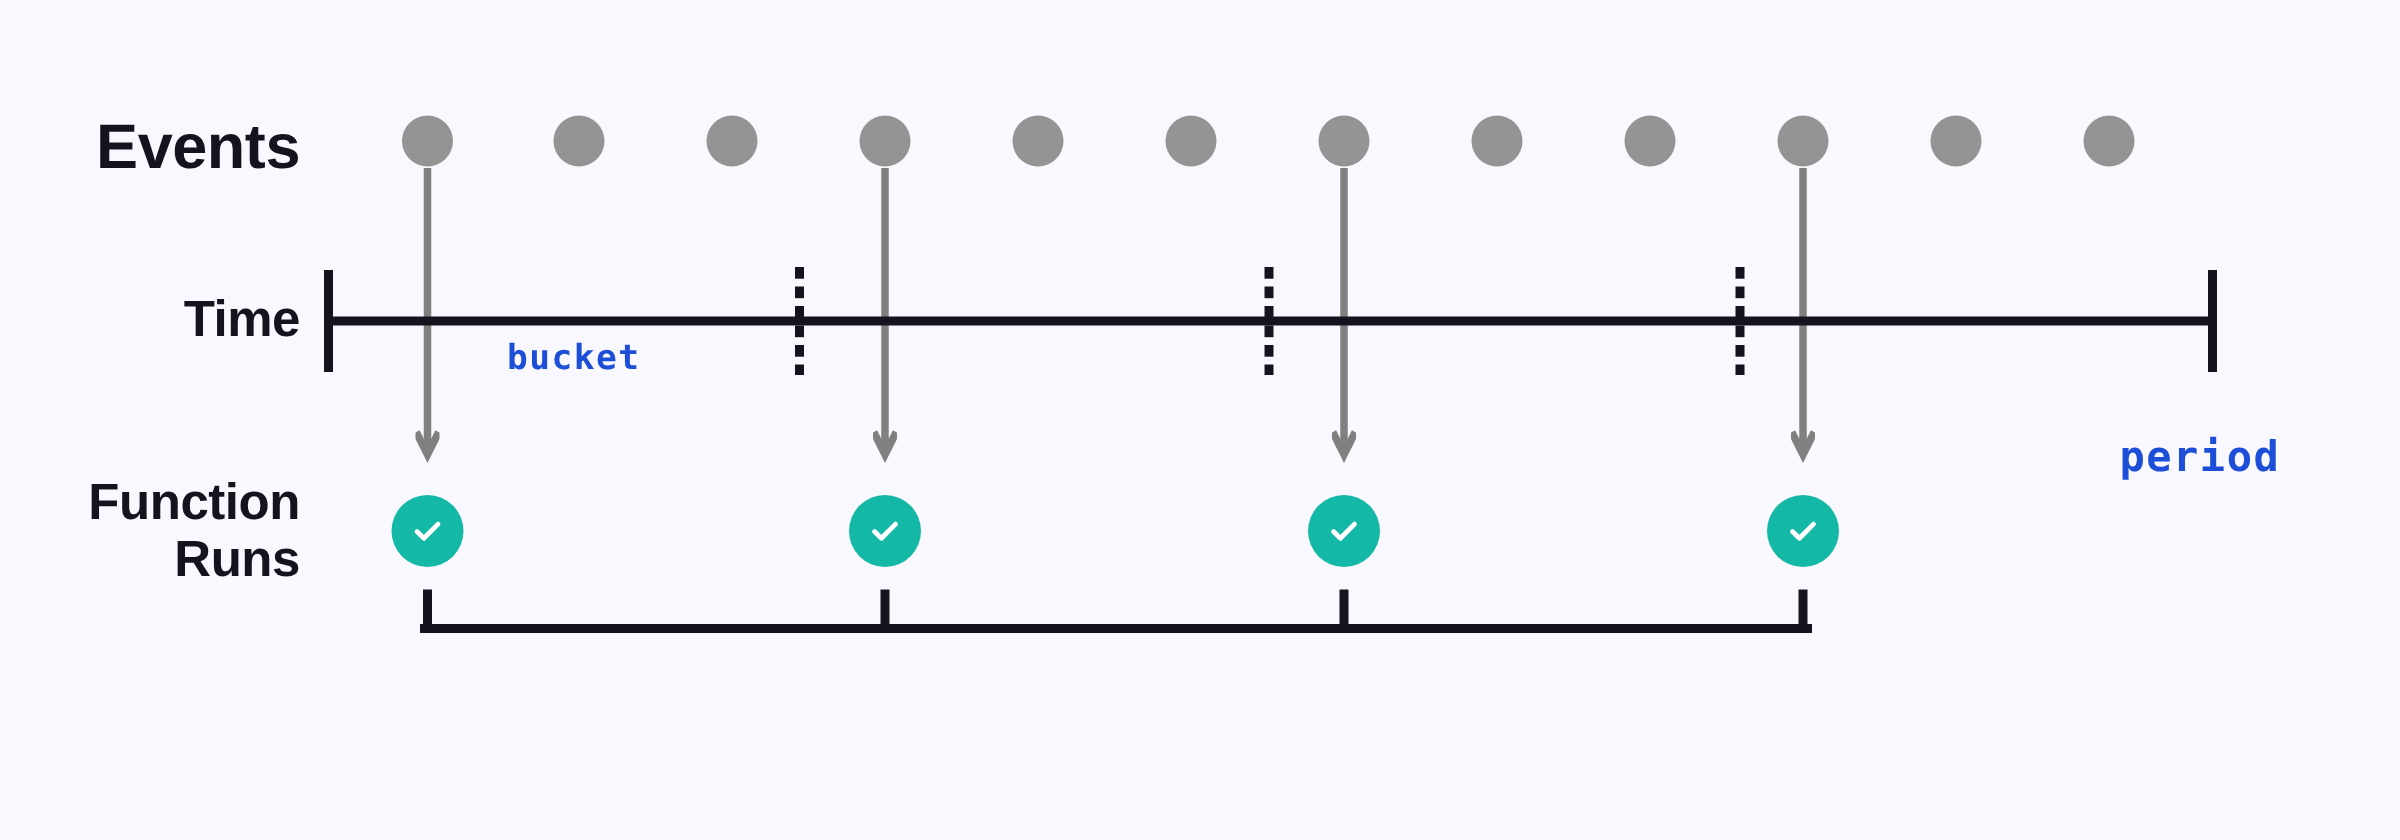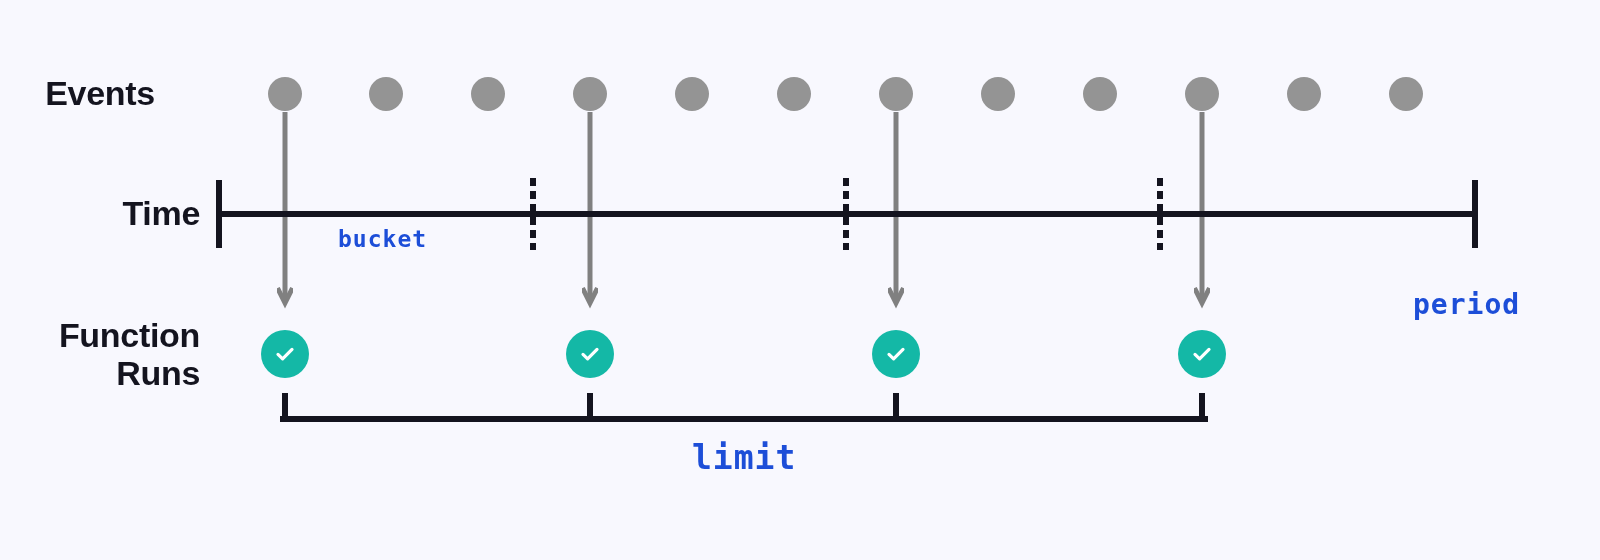--- a/index.html
+++ b/index.html
@@ -24,22 +24,21 @@
     color: #14141f;
     text-align: right;
     line-height: 1.12;
     white-space: pre-line;
     letter-spacing: -0.3px;
   }
   #label-events {
     left: 0px;
     top: 74px;
     width: 200px;
-    font-size: 34px;
-    text-align: center;
+    font-size: 42px;
   }
   #label-time {
     left: 0px;
     top: 194px;
     width: 200px;
     font-size: 34px;
   }
   #label-runs {
     left: 0px;
     top: 316px;
@@ -211,15 +210,14 @@
         <svg width="26" height="26" viewBox="0 0 26 26">
           <path d="M6 13.4 L10.6 17.8 L20 8.4" fill="none" stroke="#ffffff" stroke-width="3.2" stroke-linecap="round" stroke-linejoin="round"></path>
         </svg>
       </div>
     </div>
 
   <svg class="limit-bracket" viewBox="0 0 928 32" preserveAspectRatio="none" style="left: 280px; width: 928px;">
     <path id="limit-bracket-path" fill="none" stroke="#14141f" stroke-width="6" d="M5 29 L5 3 M310 29 L310 3 M616 29 L616 3 M922 29 L922 3 M0 29 L928 29"></path>
   </svg>
 
-  <div class="mono-label" id="label-limit">limit</div>
 
 </div>
 
 </body></html>

